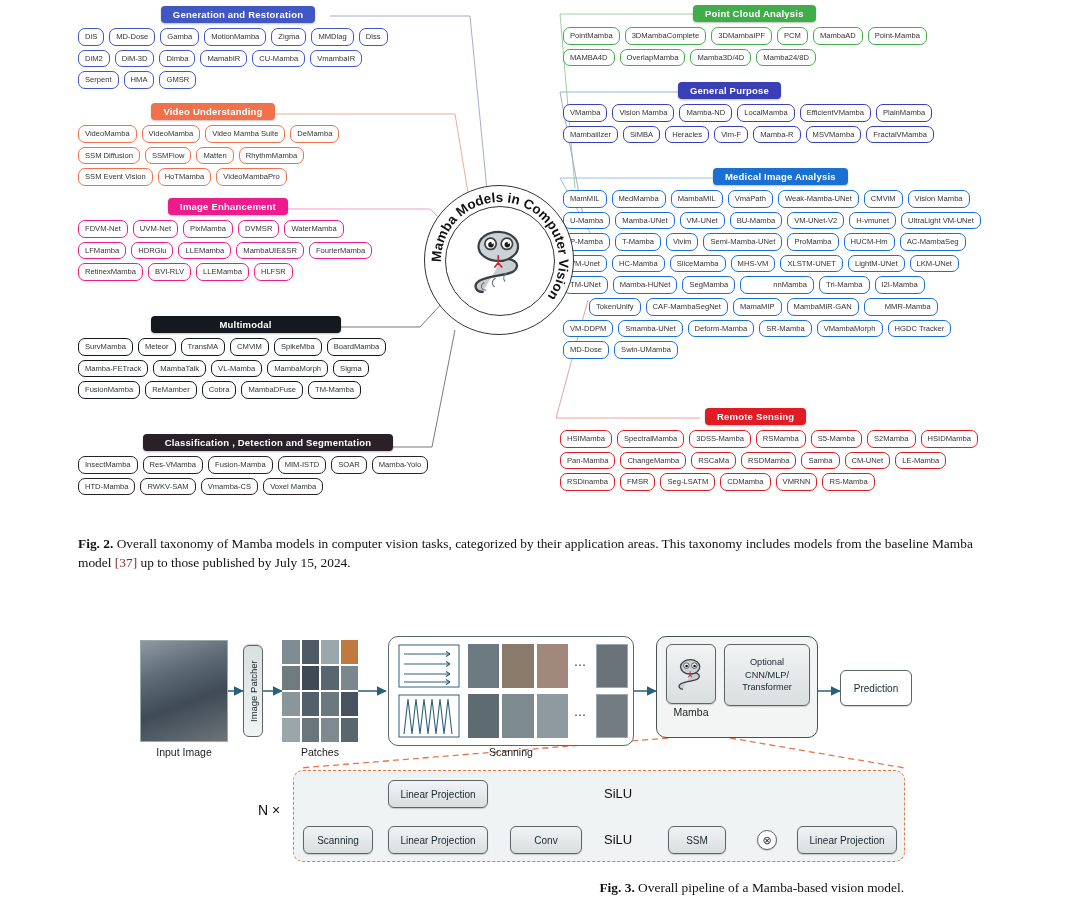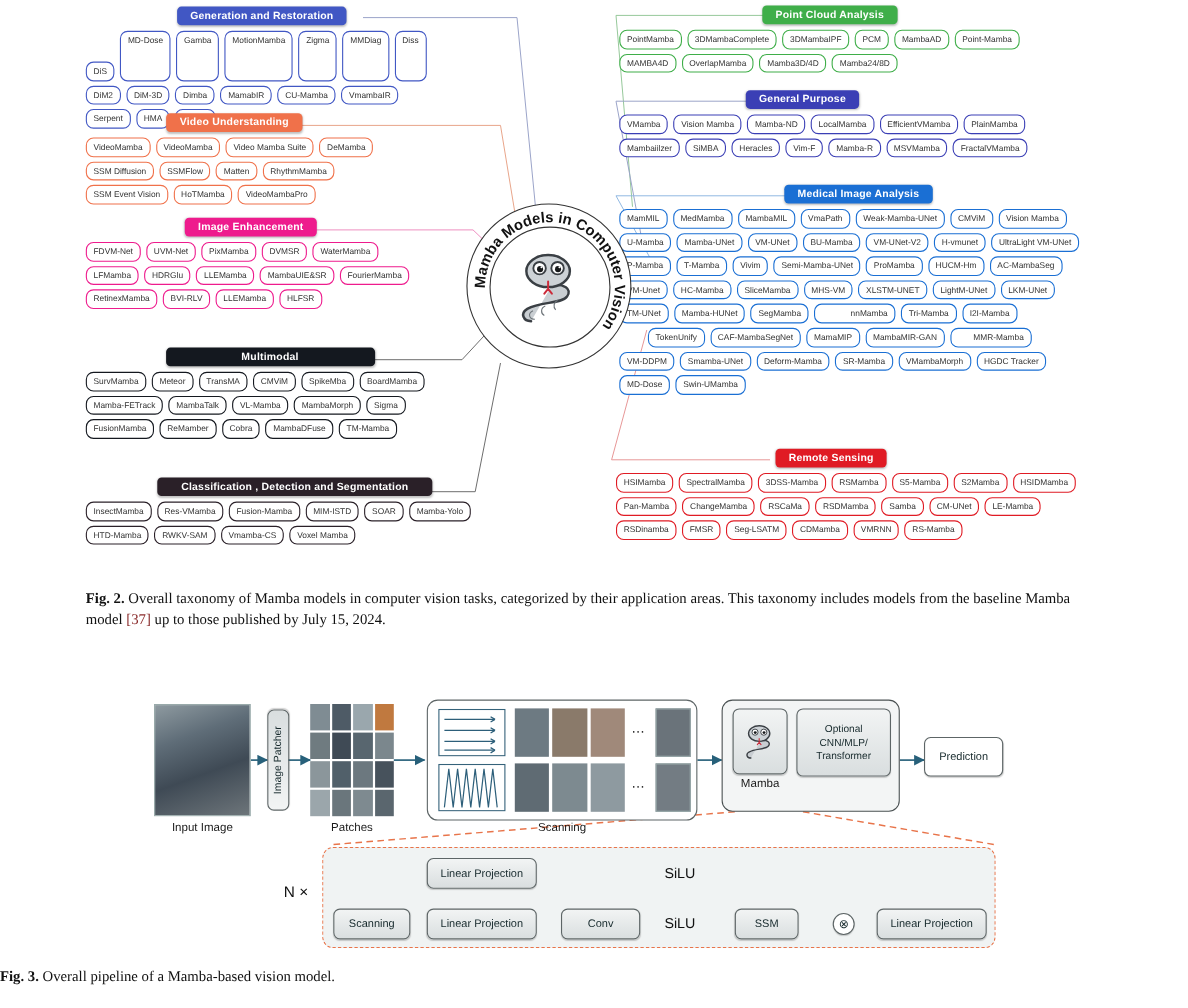--- a/index.html
+++ b/index.html
@@ -137,21 +137,21 @@
       <path d="M594,240 L560,178 L715,178" stroke="#8fb7e2"></path>
       <path d="M588,300 L556,418 L700,418" stroke="#e79696"></path>
     </g>
   </svg>
 
   <div class="group" style="left:78px; top:6px; width:320px;">
     <div class="title-row center">
       <span class="group-title" style="background:#4157c4">Generation and Restoration</span>
     </div>
     <div class="chips" id="chips-0">
-        <span class="chip" style="border-color: rgb(65, 87, 196); color: rgb(51, 51, 51); margin-top: 28px;">DiS</span>
+        <span class="chip" style="border-color: rgb(65, 87, 196); color: rgb(51, 51, 51);">DiS</span>
         <span class="chip" style="border-color: rgb(65, 87, 196); color: rgb(51, 51, 51);">MD-Dose</span>
         <span class="chip" style="border-color: rgb(65, 87, 196); color: rgb(51, 51, 51);">Gamba</span>
         <span class="chip" style="border-color: rgb(65, 87, 196); color: rgb(51, 51, 51);">MotionMamba</span>
         <span class="chip" style="border-color: rgb(65, 87, 196); color: rgb(51, 51, 51);">Zigma</span>
         <span class="chip" style="border-color: rgb(65, 87, 196); color: rgb(51, 51, 51);">MMDiag</span>
         <span class="chip" style="border-color: rgb(65, 87, 196); color: rgb(51, 51, 51);">Diss</span>
         <span class="chip" style="border-color: rgb(65, 87, 196); color: rgb(51, 51, 51);">DiM2</span>
         <span class="chip" style="border-color: rgb(65, 87, 196); color: rgb(51, 51, 51);">DiM-3D</span>
         <span class="chip" style="border-color: rgb(65, 87, 196); color: rgb(51, 51, 51);">Dimba</span>
         <span class="chip" style="border-color: rgb(65, 87, 196); color: rgb(51, 51, 51);">MamabIR</span>
@@ -529,17 +529,17 @@
   <div class="pbox" style="left:303px; top:226px; width:70px; height:28px;">Scanning</div>
   <div class="pbox" style="left:388px; top:180px; width:100px; height:28px;">Linear Projection</div>
   <div class="pbox" style="left:388px; top:226px; width:100px; height:28px;">Linear Projection</div>
   <div class="pbox" style="left:510px; top:226px; width:72px; height:28px;">Conv</div>
   <div class="plain" style="left:604px; top:186px; font-size:13px;">SiLU</div>
   <div class="plain" style="left:604px; top:232px; font-size:13px;">SiLU</div>
   <div class="pbox" style="left:668px; top:226px; width:58px; height:28px;">SSM</div>
   <div class="pbox" style="left:757px; top:230px; width:20px; height:20px; border-radius:50%; background:#fff; font-size:11px;">⊗</div>
   <div class="pbox" style="left:797px; top:226px; width:100px; height:28px;">Linear Projection</div>
 
-  <div class="caption" style="left:0; top:278px; width:904px; text-align:left;">
+  <div class="caption" style="left:0; top:278px; width:904px; text-align:right;">
     <b>Fig. 3.</b>
     <span>Overall pipeline of a Mamba-based vision model.</span>
   </div>
 </div>
 
 </body></html>

